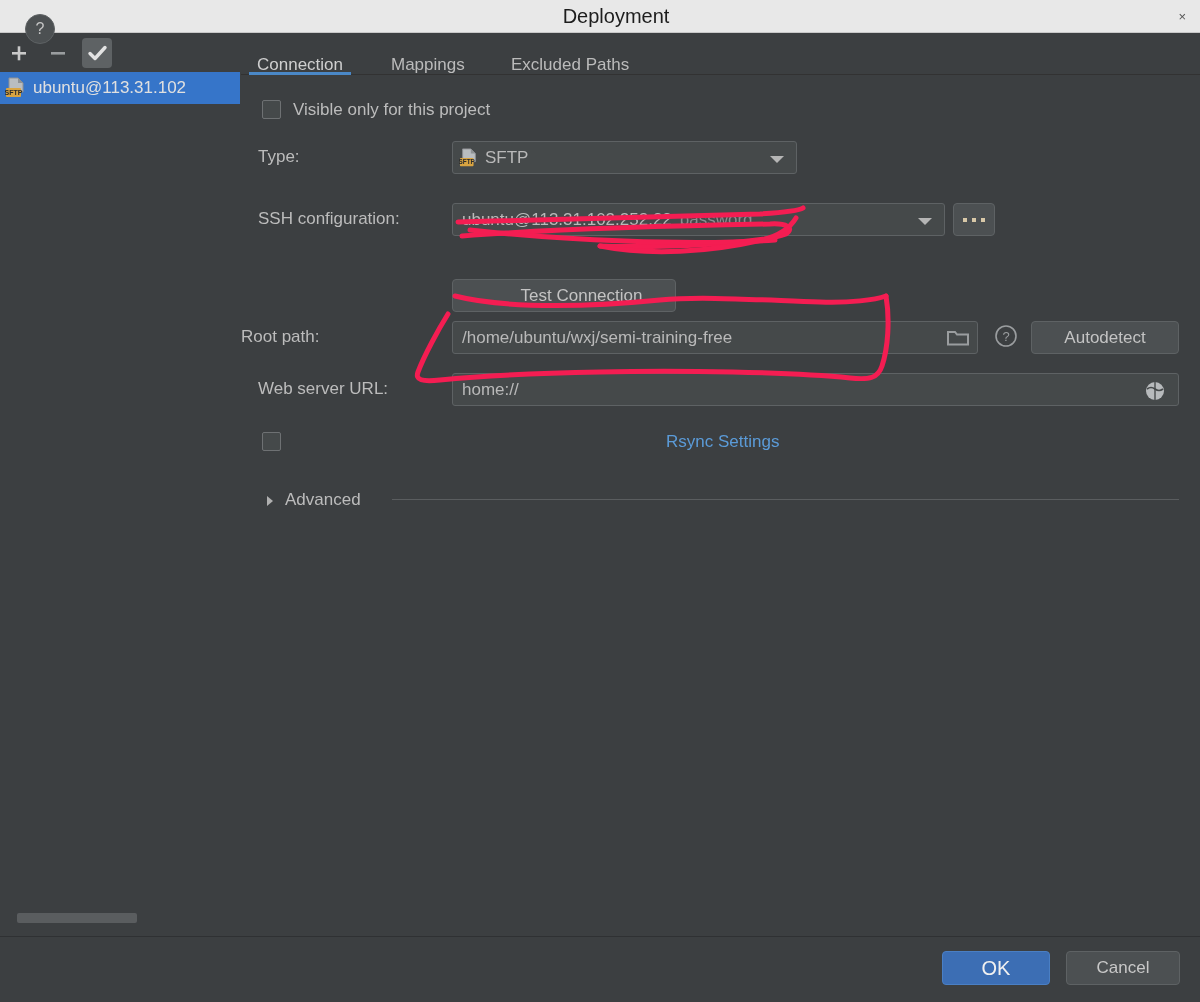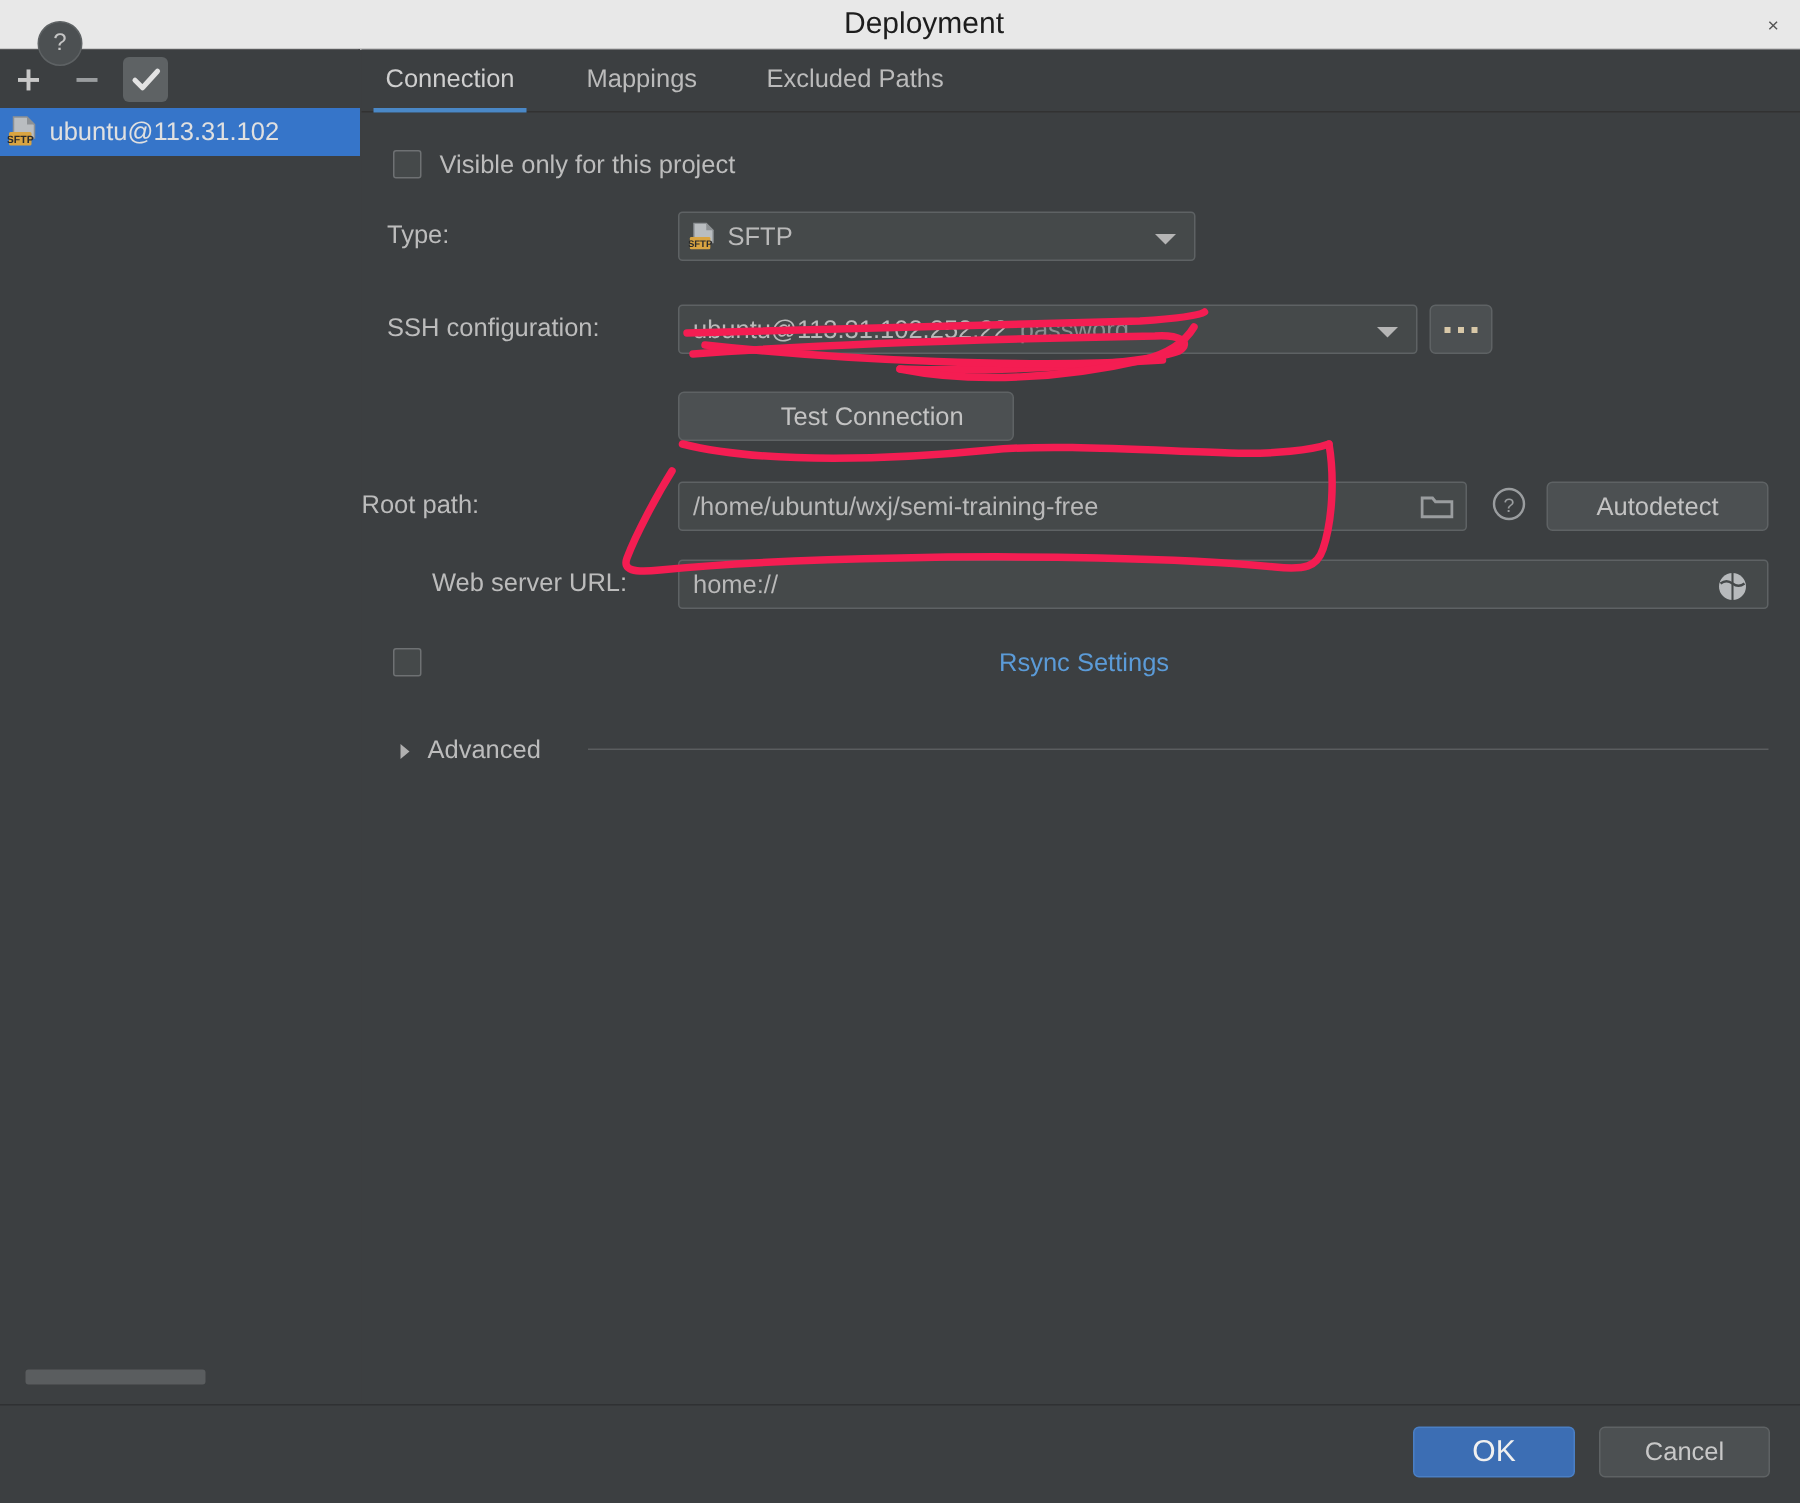--- a/index.html
+++ b/index.html
@@ -74,21 +74,21 @@
     background: #3c3f41;
   }
 
   
   #tabs {
     position: absolute; left: 0; top: 0; width: 959px; height: 42px;
     border-bottom: 1px solid #323232;
   }
   .tab {
     position: absolute; top: 0; height: 42px; line-height: 40px;
-    font-size: 17px; color: #bbbbbb; cursor: default; padding: 0 8px;
+    font-size: 17px; color: #bbbbbb; cursor: default; padding: 12px 8px;
   }
   .tab.active { color: #cfcfcf; }
   .tab.active::after {
     content: ""; position: absolute; left: 0; bottom: 0; width: 100%; height: 3px;
     background: #4a88c7;
   }
 
   
   #form { position: absolute; left: 0; top: 42px; width: 959px; height: 861px; }
 
@@ -230,40 +230,40 @@
     </div>
     <div class="combo-arrow" style="left:677px; top:143px;"></div>
     <div class="btn" style="left:712px; top:128px; width:42px;">
       <svg width="26" height="8" viewBox="0 0 26 8">
         <rect x="2" y="2" width="4" height="4" fill="#d8c8a8"></rect>
         <rect x="11" y="2" width="4" height="4" fill="#d8c8a8"></rect>
         <rect x="20" y="2" width="4" height="4" fill="#d8c8a8"></rect>
       </svg>
     </div>
 
-    <div class="btn" style="left:211px; top:186px; width:224px;padding-left:35px;">Test Connection</div>
+    <div class="btn" style="left:211px; top:204px; width:224px;padding-left:35px;">Test Connection</div>
 
     <div class="lbl" style="left:0; top:252px;">Root path:</div>
     <div class="field" style="left:211px; top:246px; width:526px;">
       <span>/home/ubuntu/wxj/semi-training-free</span>
     </div>
     <div style="position:absolute; left:698px; top:247px; width:38px; height:31px; display:flex; align-items:center; justify-content:center;">
       <svg width="22" height="18" viewBox="0 0 22 18">
         <path d="M1 3 h7 l2 2.5 h11 v10 h-20 z" fill="none" stroke="#9a9d9f" stroke-width="2"></path>
       </svg>
     </div>
     <div style="position:absolute; left:753px; top:249px; width:24px; height:24px;">
       <svg width="24" height="24" viewBox="0 0 24 24">
         <circle cx="12" cy="12" r="10" fill="none" stroke="#9a9d9f" stroke-width="1.6"></circle>
         <text x="12" y="17" font-size="13" font-family="Liberation Sans, sans-serif" fill="#9a9d9f" text-anchor="middle">?</text>
       </svg>
     </div>
     <div class="btn" style="left:790px; top:246px; width:148px;">Autodetect</div>
 
-    <div class="lbl" style="left:17px; top:304px;margin-left:30px;">Web server URL:</div>
+    <div class="lbl" style="left:17px; top:304px;">Web server URL:</div>
     <div class="field" style="left:211px; top:298px; width:727px;">
       <span>home://</span>
     </div>
     <div style="position:absolute; left:903px; top:305px; width:24px; height:24px;">
       <svg width="22" height="22" viewBox="0 0 22 22">
         <circle cx="11" cy="11" r="9" fill="#b7babc"></circle>
         <path d="M3 9 q4 -3 8 0 q4 3 8 0" fill="none" stroke="#45494a" stroke-width="1.6"></path>
         <path d="M11 2 v18" fill="none" stroke="#45494a" stroke-width="1.4"></path>
       </svg>
     </div>

